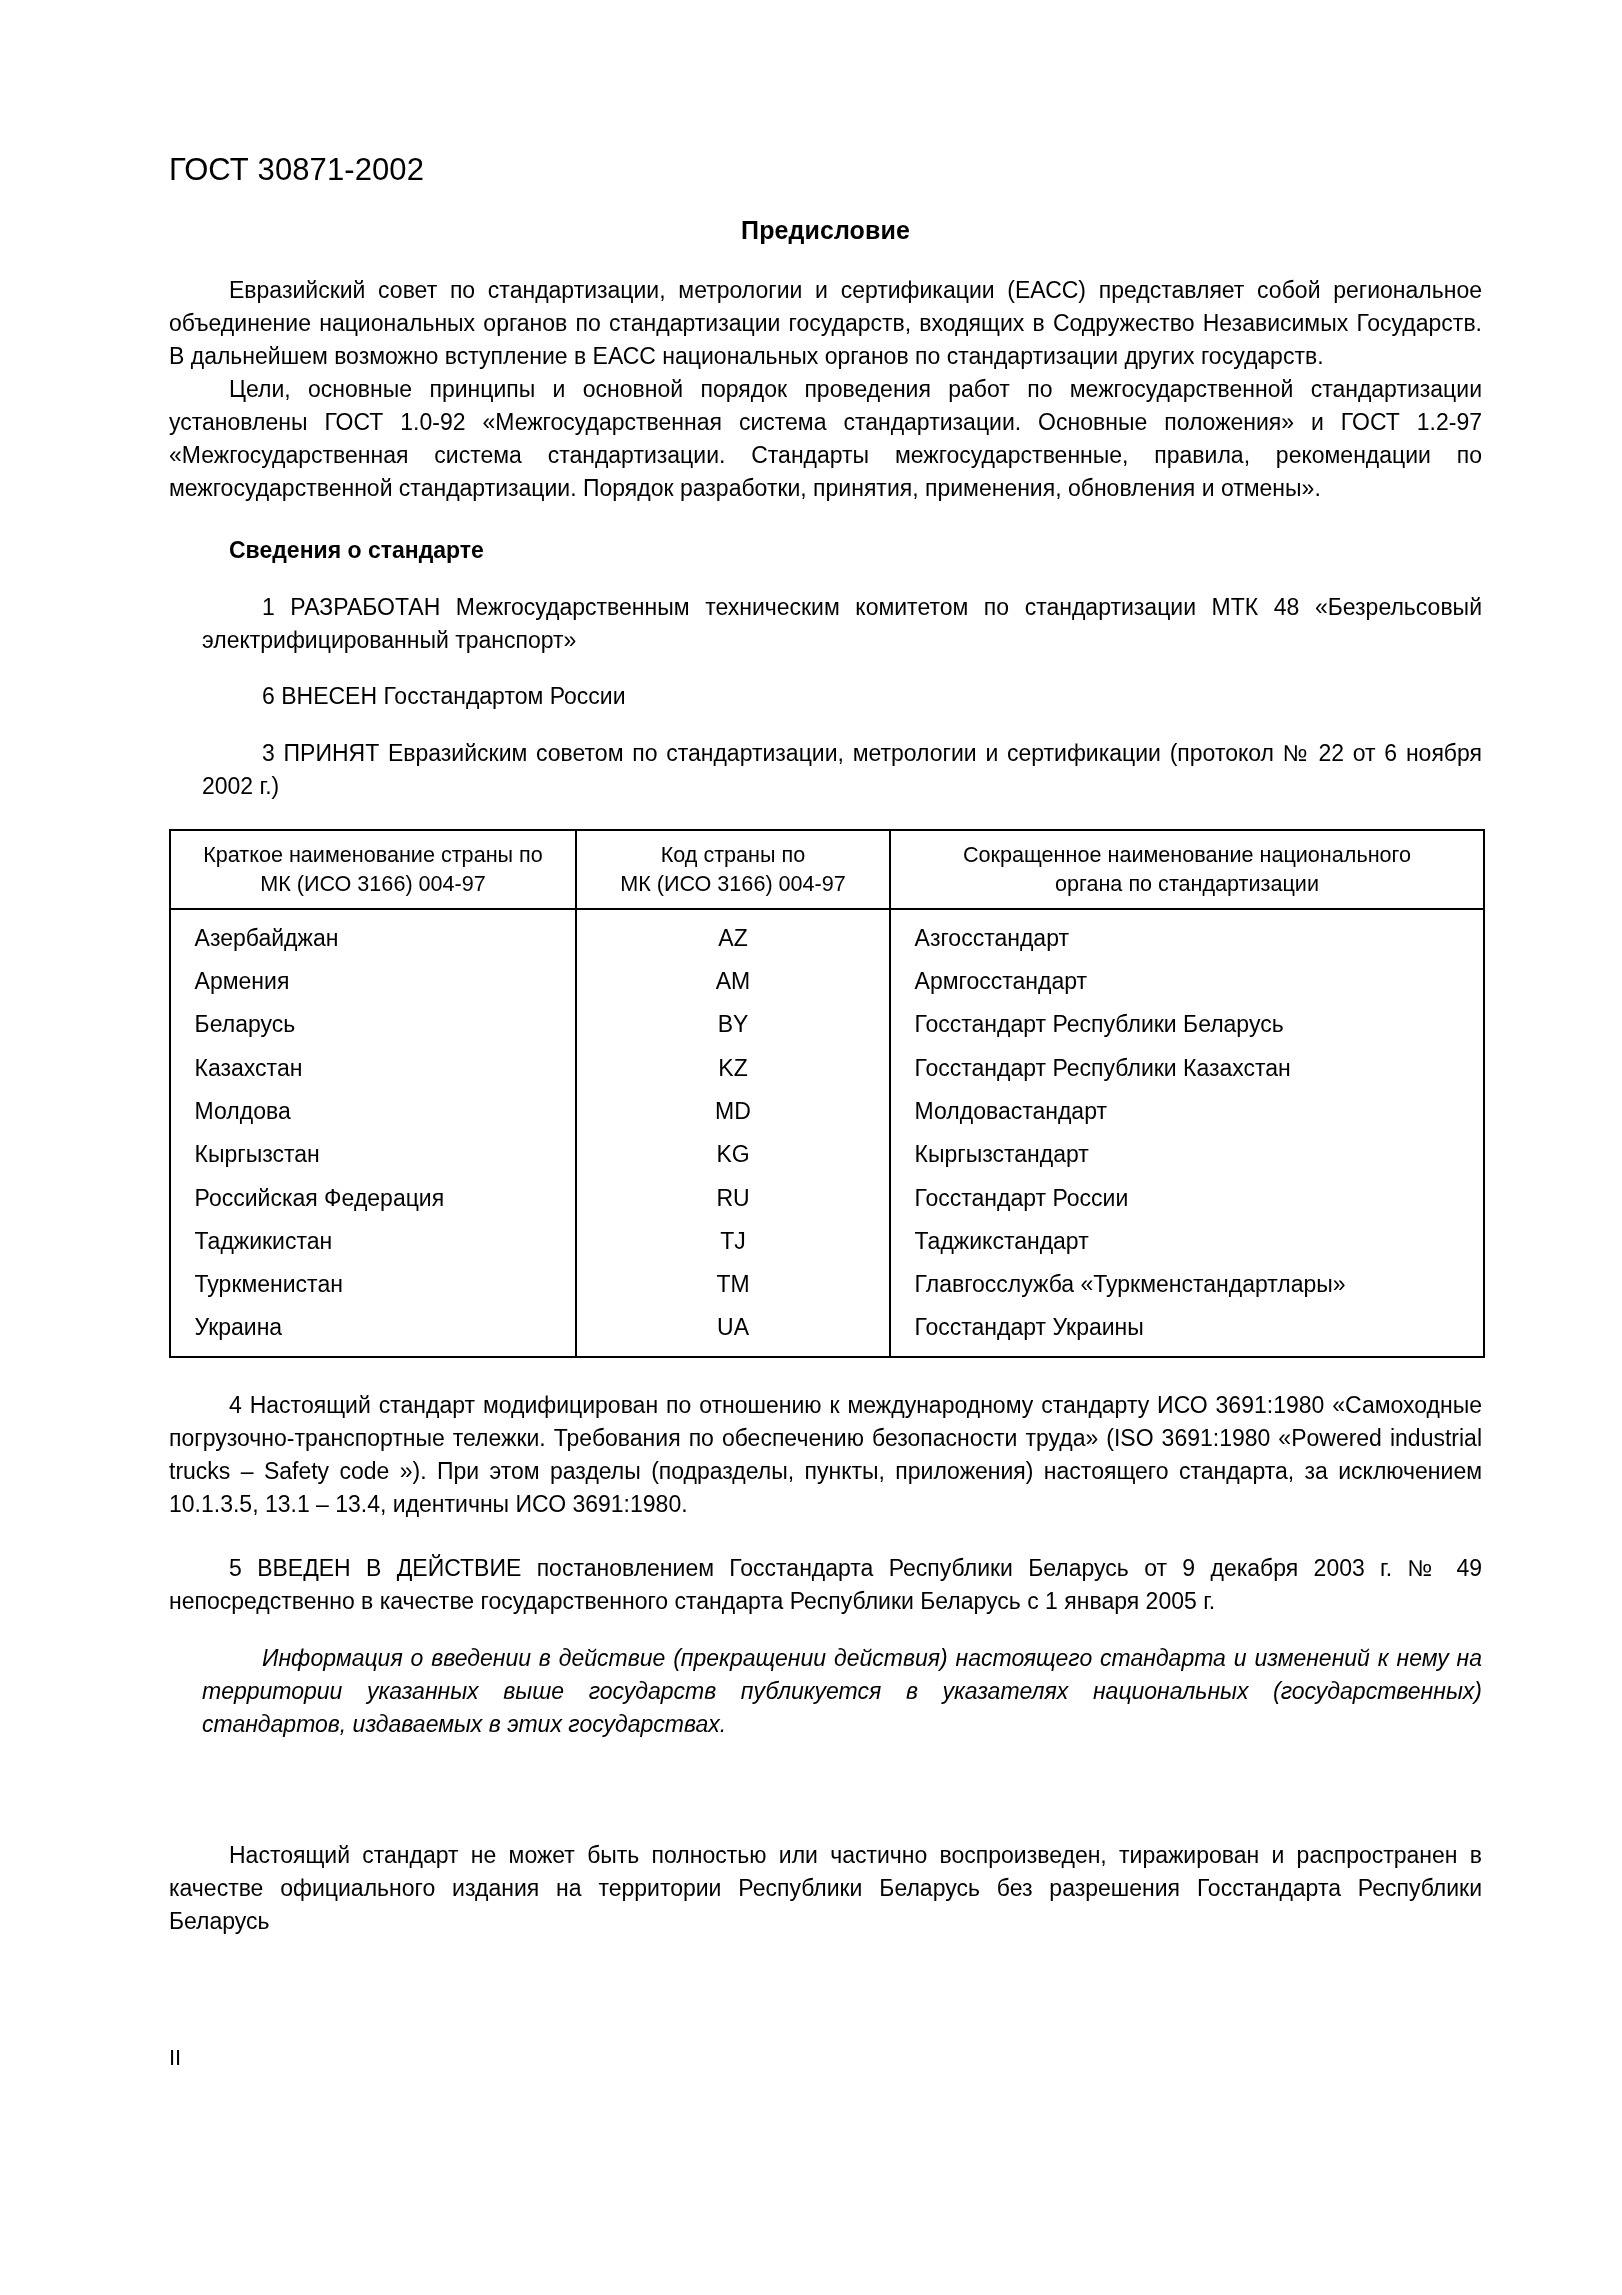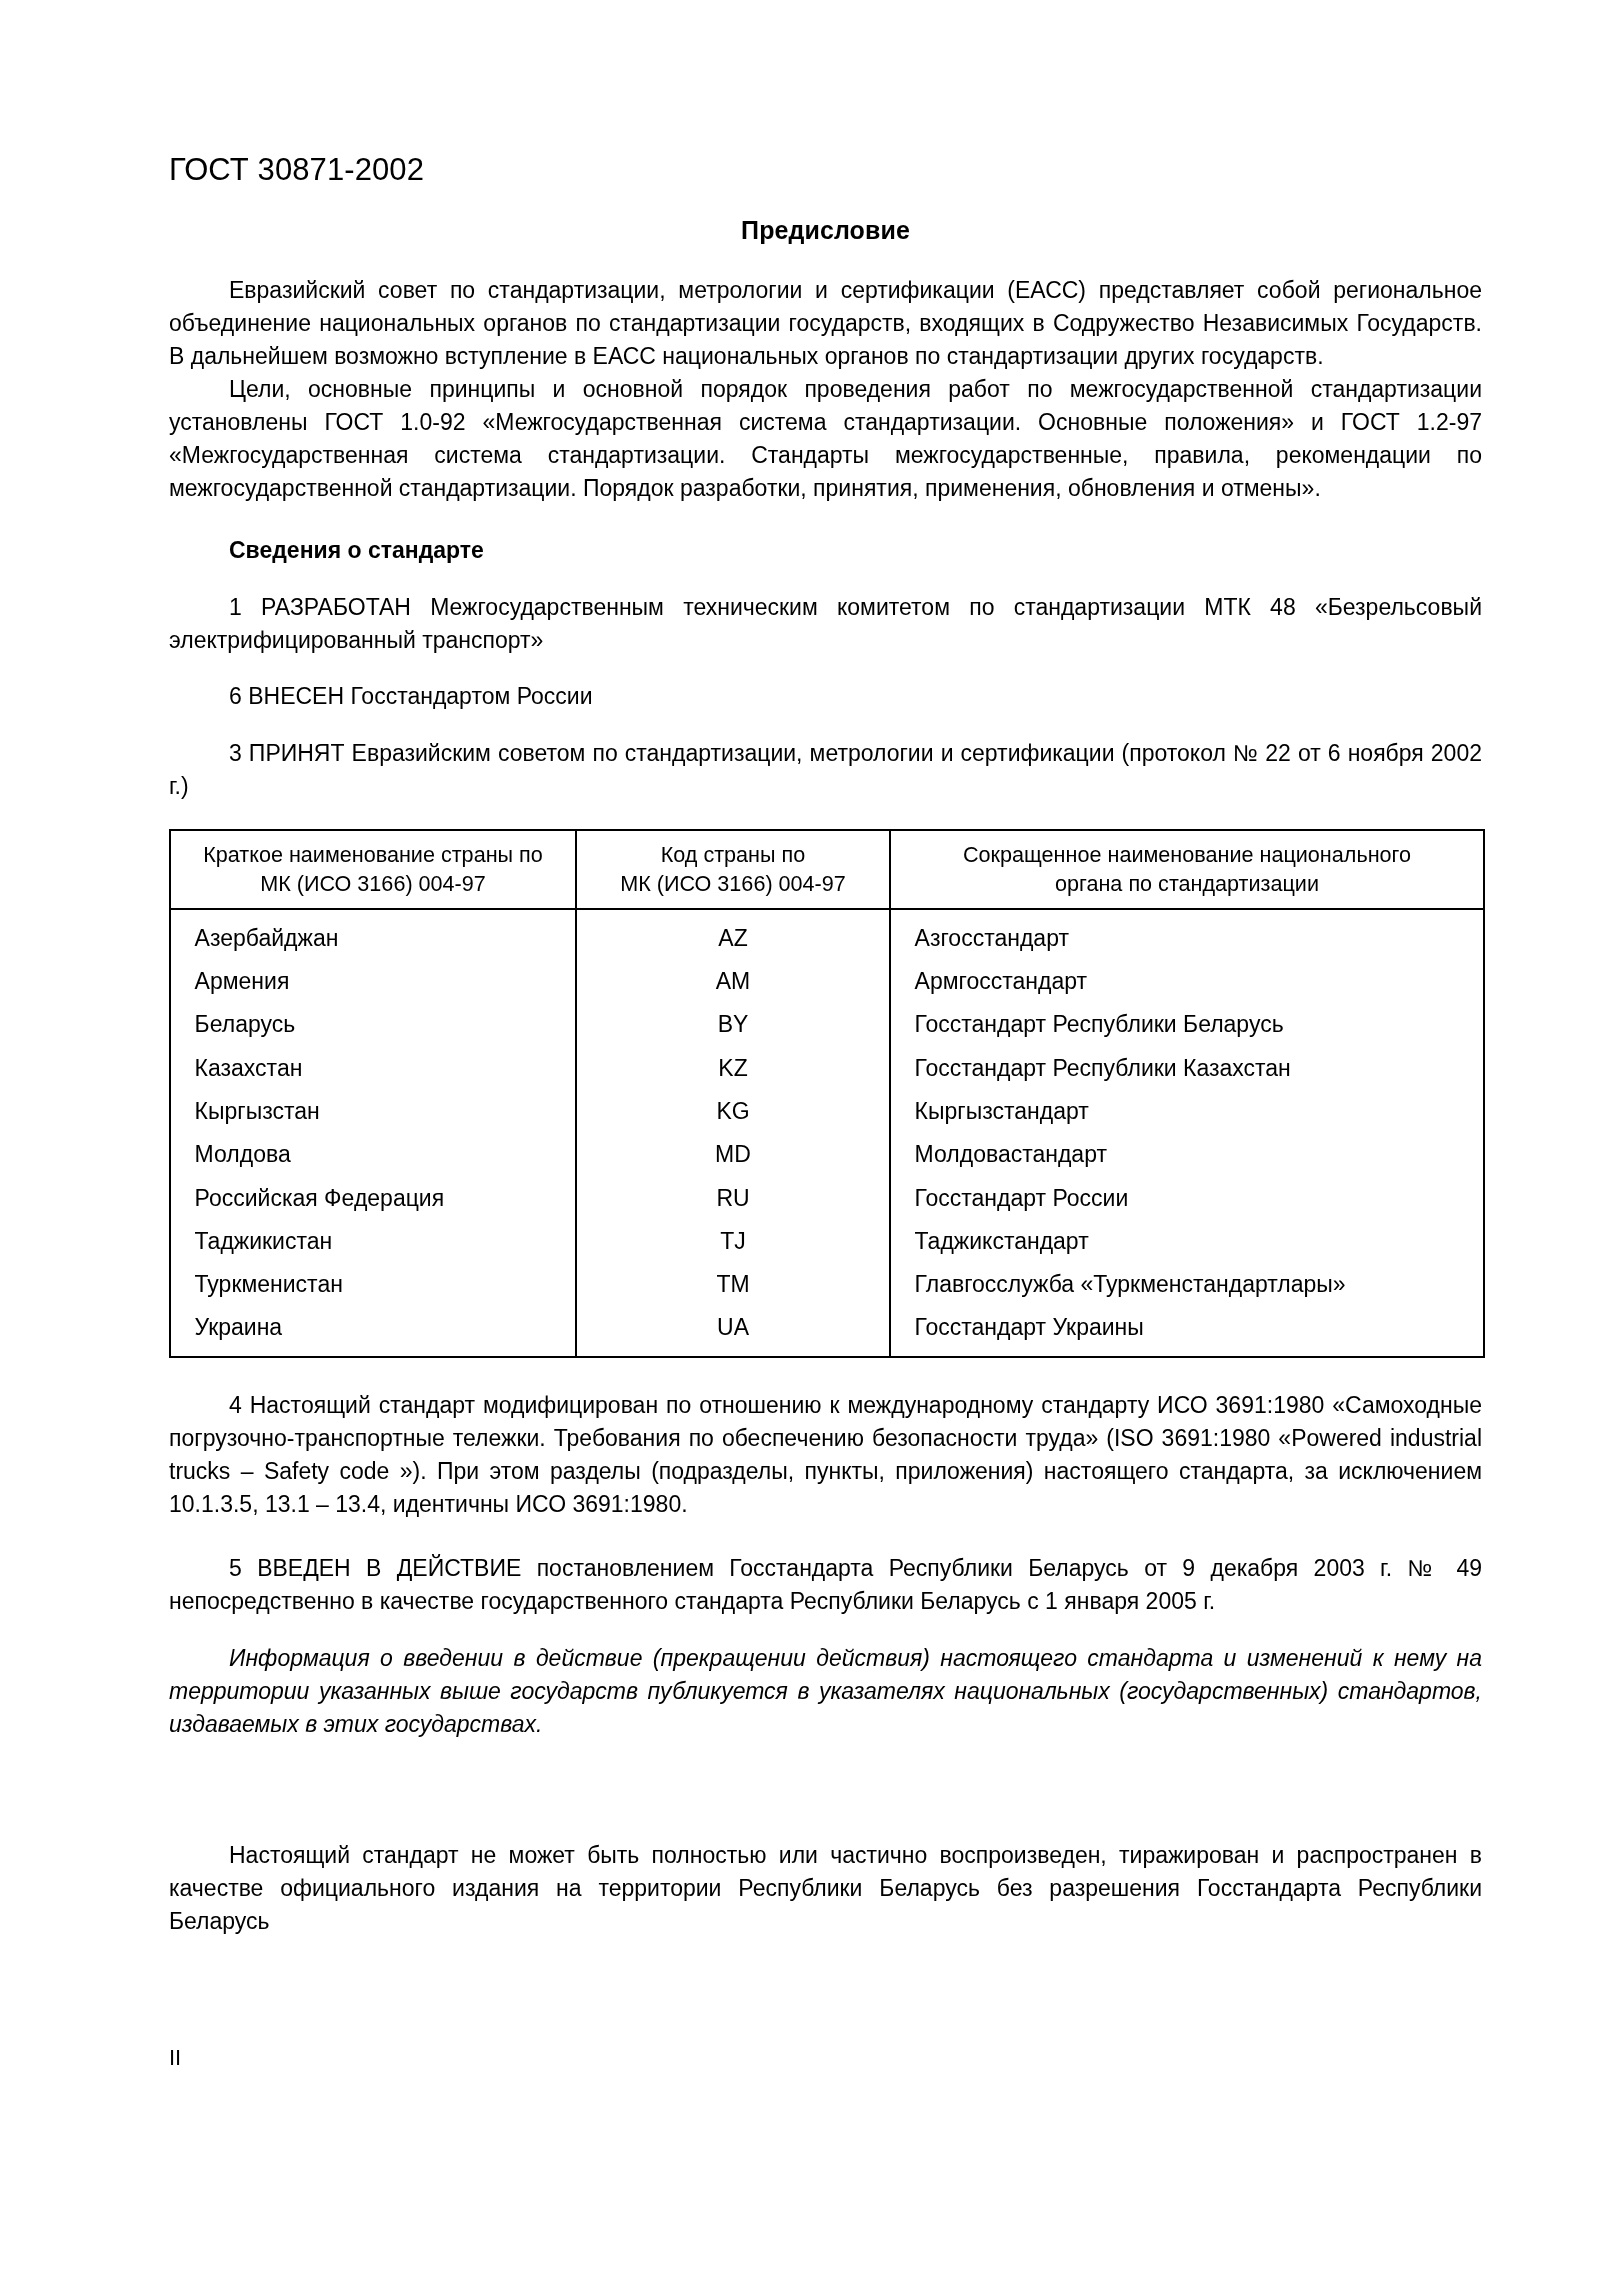--- a/index.html
+++ b/index.html
@@ -54,21 +54,21 @@
 
   p.body {
     font-size: 23px;
     line-height: 33px;
     text-align: justify;
     text-justify: inter-word;
     margin: 0;
     text-indent: 60px;
     hyphens: manual;
   }
-  p.gap-md { margin-top: 23.6px; }
+  p.gap-md { margin-top: 23.6px; margin-left: 33px; }
   p.gap-lg { margin-top: 31px; }
 
   .subhead {
     font-size: 23px;
     font-weight: bold;
     margin: 29px 0 0 0;
     text-indent: 60px;
     line-height: 33px;
   }
 
@@ -184,30 +184,30 @@
           <td class="c-country">Беларусь</td>
           <td class="c-code">BY</td>
           <td class="c-body">Госстандарт Республики Беларусь</td>
         </tr>
         <tr>
           <td class="c-country">Казахстан</td>
           <td class="c-code">KZ</td>
           <td class="c-body">Госстандарт Республики Казахстан</td>
         </tr>
         <tr>
+          <td class="c-country">Молдова</td>
+          <td class="c-code">MD</td>
+          <td class="c-body">Молдовастандарт</td>
+        </tr>
+        <tr>
           <td class="c-country">Кыргызстан</td>
           <td class="c-code">KG</td>
           <td class="c-body">Кыргызстандарт</td>
         </tr>
         <tr>
-          <td class="c-country">Молдова</td>
-          <td class="c-code">MD</td>
-          <td class="c-body">Молдовастандарт</td>
-        </tr>
-        <tr>
           <td class="c-country">Российская Федерация</td>
           <td class="c-code">RU</td>
           <td class="c-body">Госстандарт России</td>
         </tr>
         <tr>
           <td class="c-country">Таджикистан</td>
           <td class="c-code">TJ</td>
           <td class="c-body">Таджикстандарт</td>
         </tr>
         <tr>

